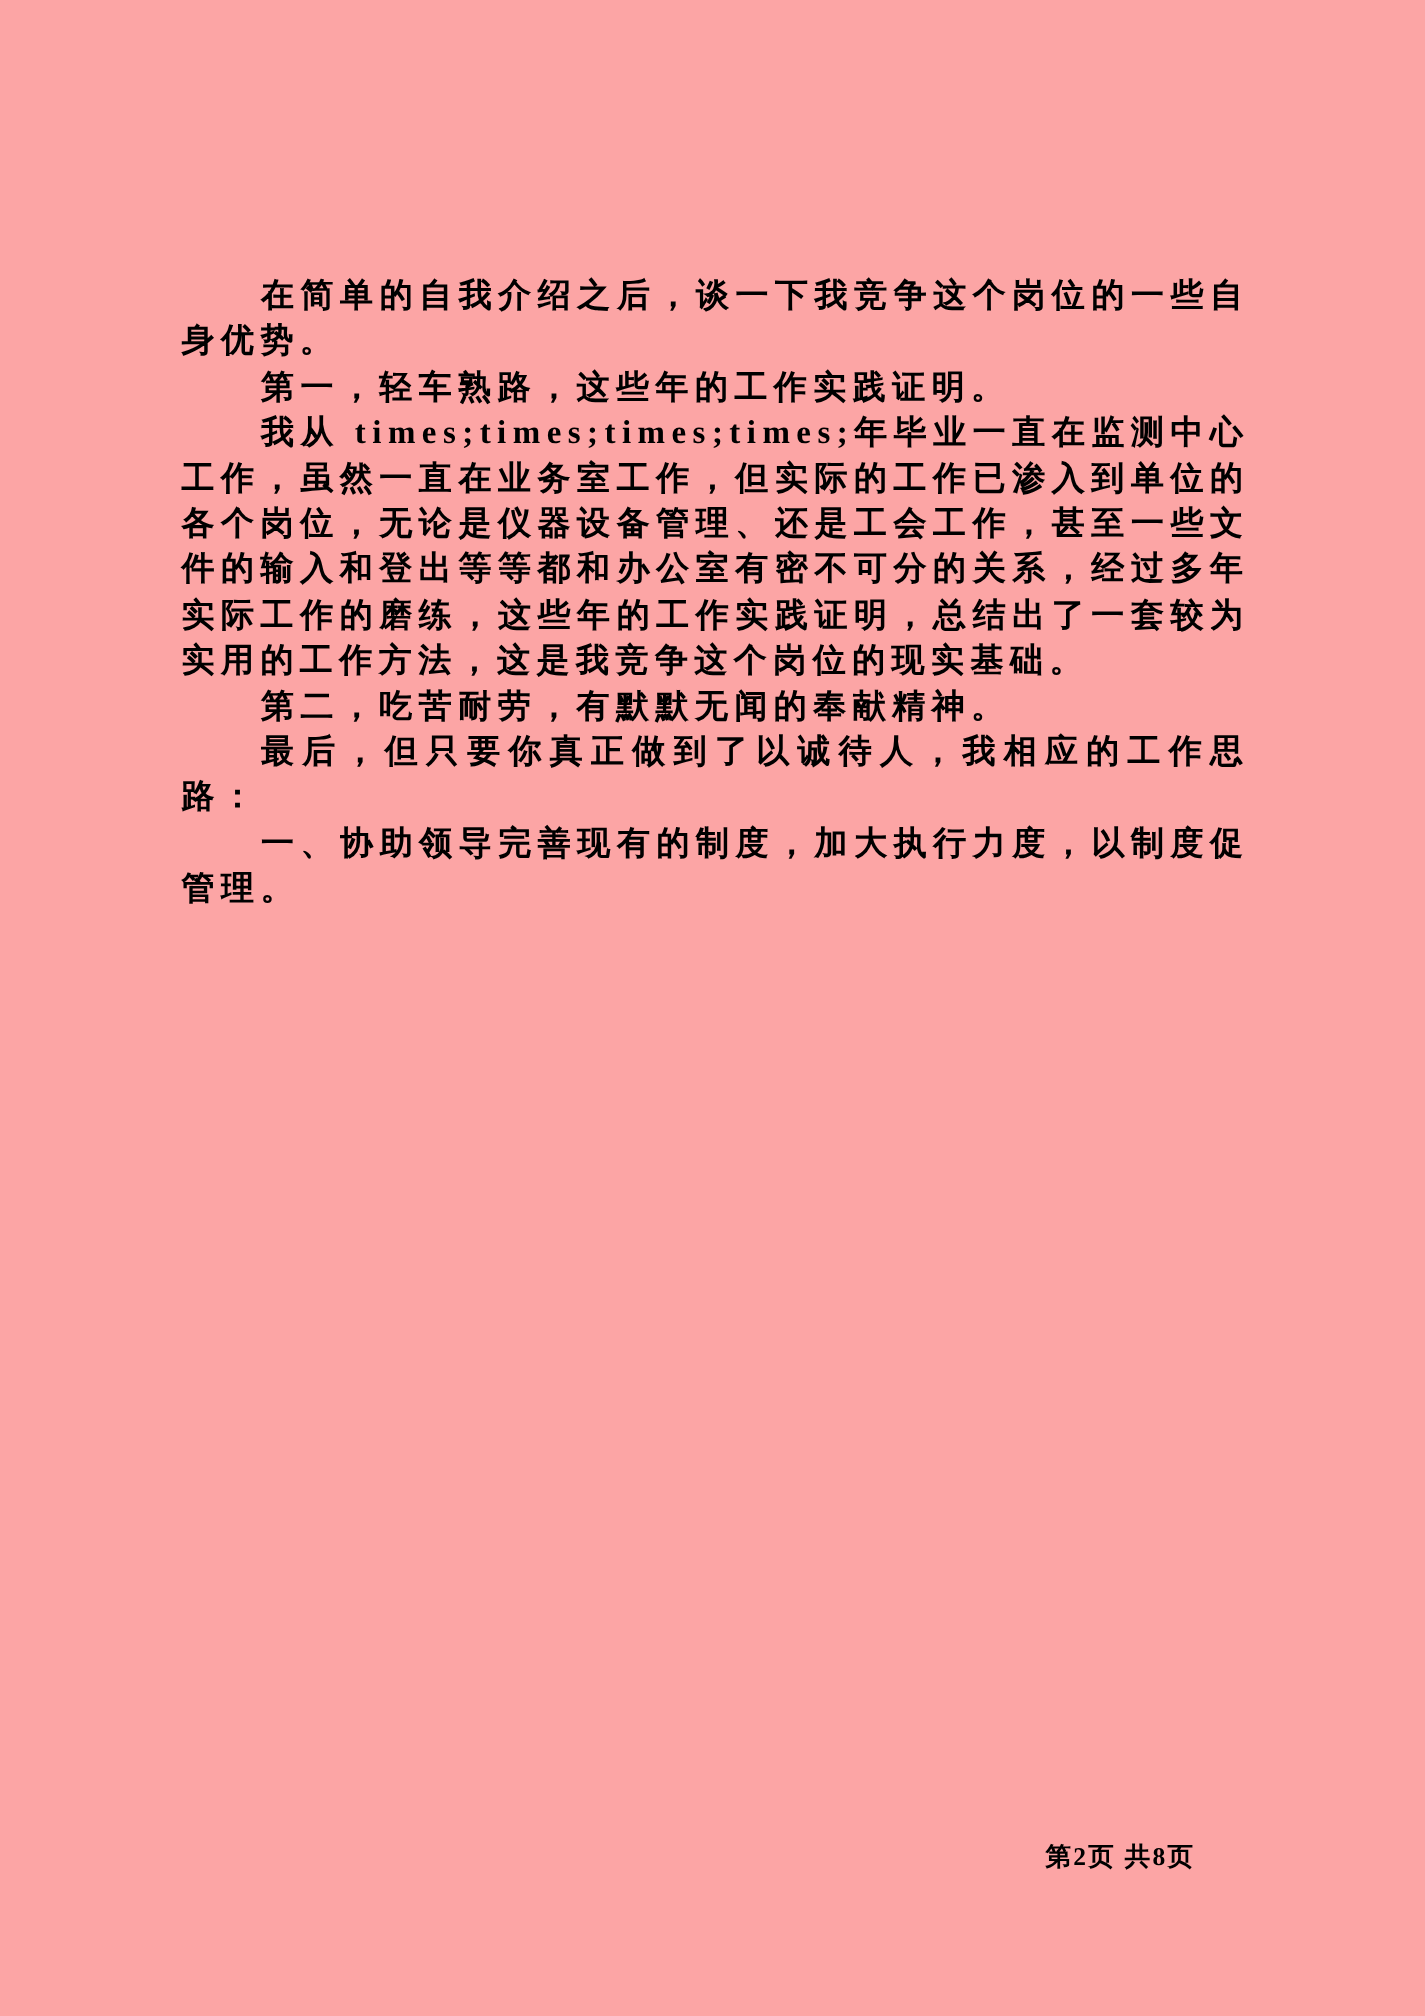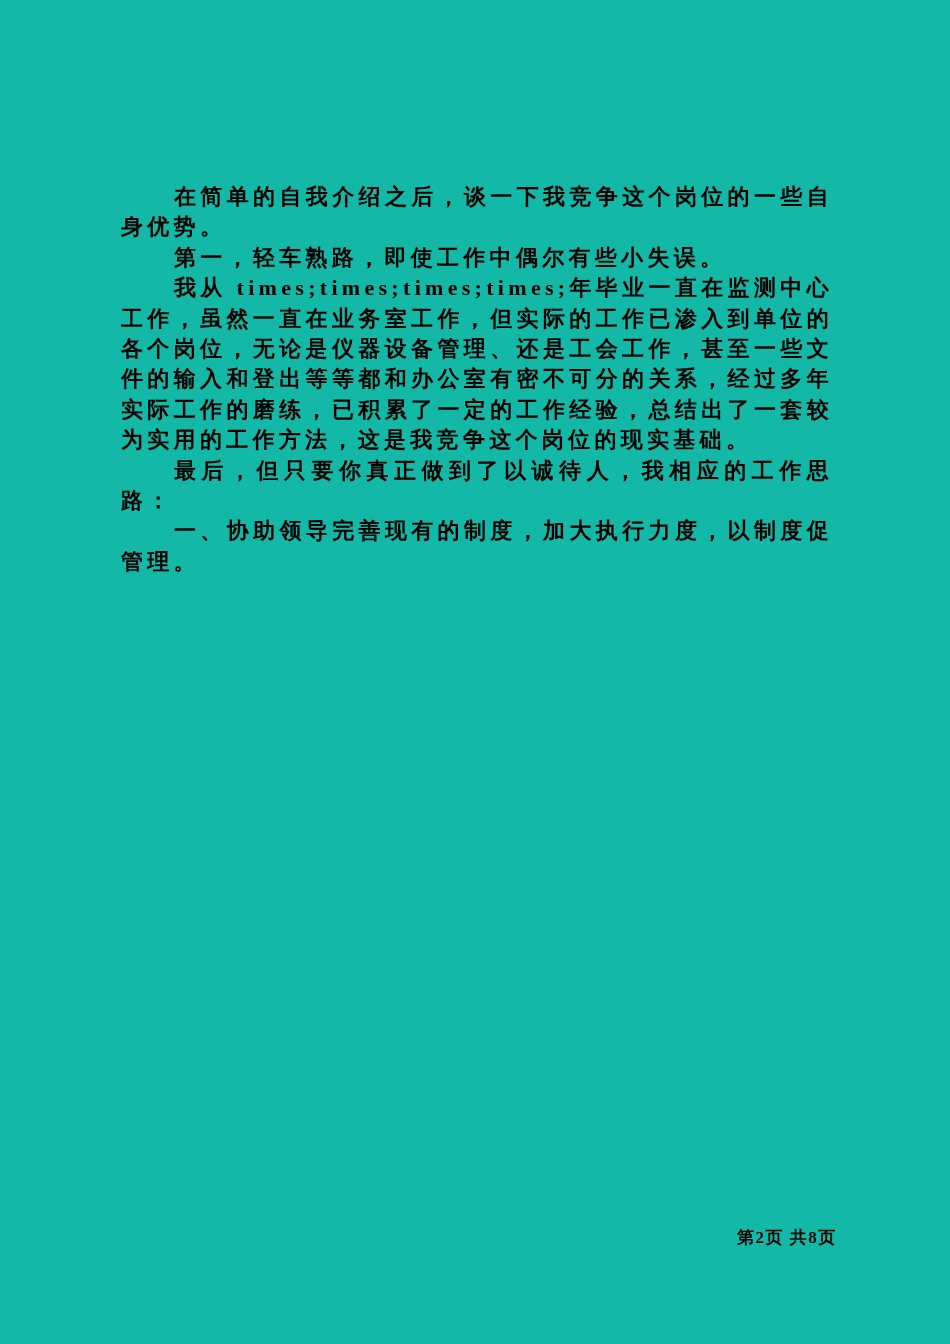--- a/index.html
+++ b/index.html
@@ -9,21 +9,21 @@
     height: 1344px;
     background: #ffffff;
     position: relative;
     overflow: hidden;
     color: #000000;
     font-family: "Liberation Serif", "DejaVu Serif", serif;
   }
   .page {
     position: absolute;
     inset: 0;
-    background: #14b8a6;
+    background: #fca5a5;
   }
   .doc-body {
     position: absolute;
     top: 182px;
     left: 121px;
     width: 712px;
   }
   .para {
     margin: 0;
     font-size: 22px;
@@ -35,32 +35,32 @@
     overflow-wrap: break-word;
   }
   .footer {
     position: absolute;
     top: 1226px;
     left: 697px;
     font-size: 17px;
     font-weight: 700;
     letter-spacing: 1.5px;
     white-space: nowrap;
-    margin-left: 40px;
   }
 </style>
 </head>
 <body>
 
 <div class="page">
 
   <div class="doc-body">
     <p class="para">在简单的自我介绍之后，谈一下我竞争这个岗位的一些自身优势。</p>
-    <p class="para">第一，轻车熟路，即使工作中偶尔有些小失误。</p>
-    <p class="para">我从 times;times;times;times;年毕业一直在监测中心工作，虽然一直在业务室工作，但实际的工作已渗入到单位的各个岗位，无论是仪器设备管理、还是工会工作，甚至一些文件的输入和登出等等都和办公室有密不可分的关系，经过多年实际工作的磨练，已积累了一定的工作经验，总结出了一套较为实用的工作方法，这是我竞争这个岗位的现实基础。</p>
+    <p class="para">第一，轻车熟路，这些年的工作实践证明。</p>
+    <p class="para">我从 times;times;times;times;年毕业一直在监测中心工作，虽然一直在业务室工作，但实际的工作已渗入到单位的各个岗位，无论是仪器设备管理、还是工会工作，甚至一些文件的输入和登出等等都和办公室有密不可分的关系，经过多年实际工作的磨练，这些年的工作实践证明，总结出了一套较为实用的工作方法，这是我竞争这个岗位的现实基础。</p>
+    <p class="para">第二，吃苦耐劳，有默默无闻的奉献精神。</p>
     <p class="para">最后，但只要你真正做到了以诚待人，我相应的工作思路：</p>
     <p class="para">一、协助领导完善现有的制度，加大执行力度，以制度促管理。</p>
   </div>
 
   <div class="footer">
     <span>第2页 共8页</span>
   </div>
 
 </div>
 

